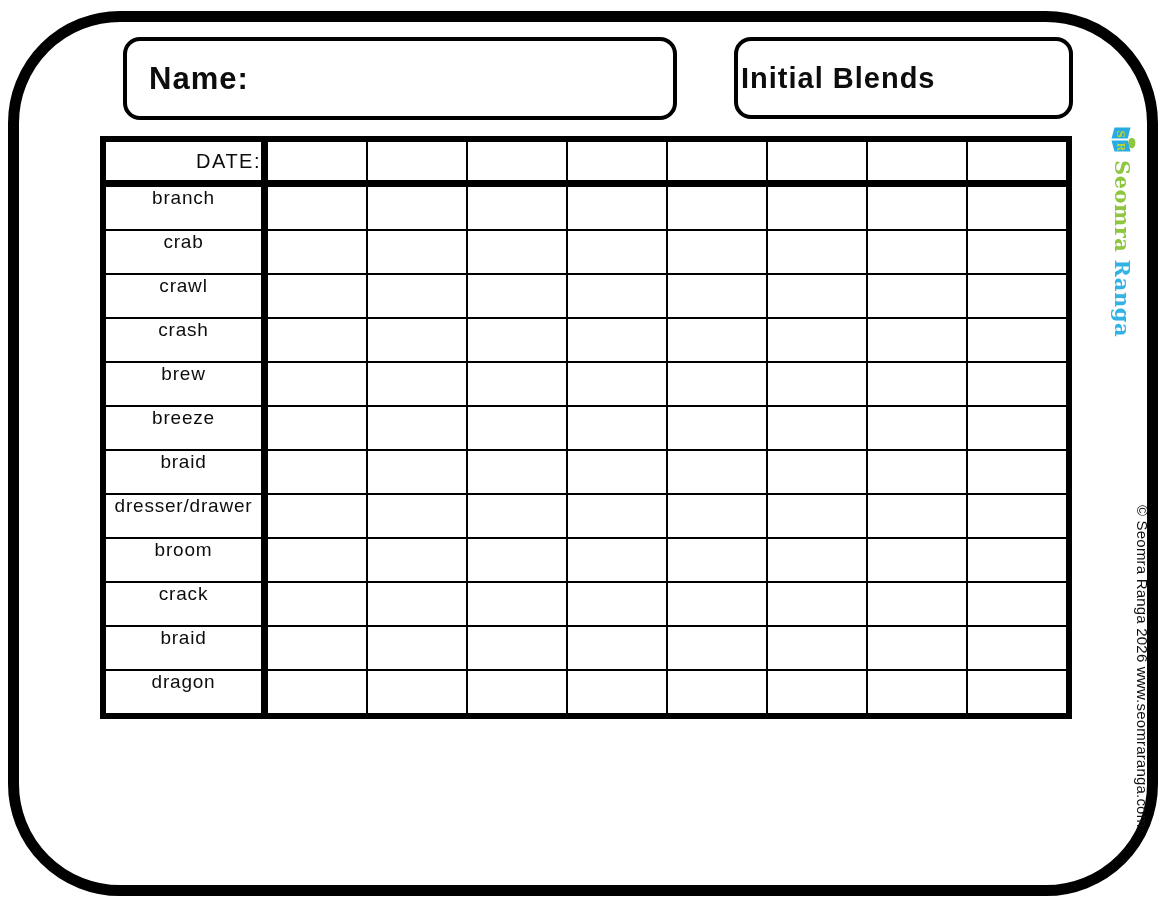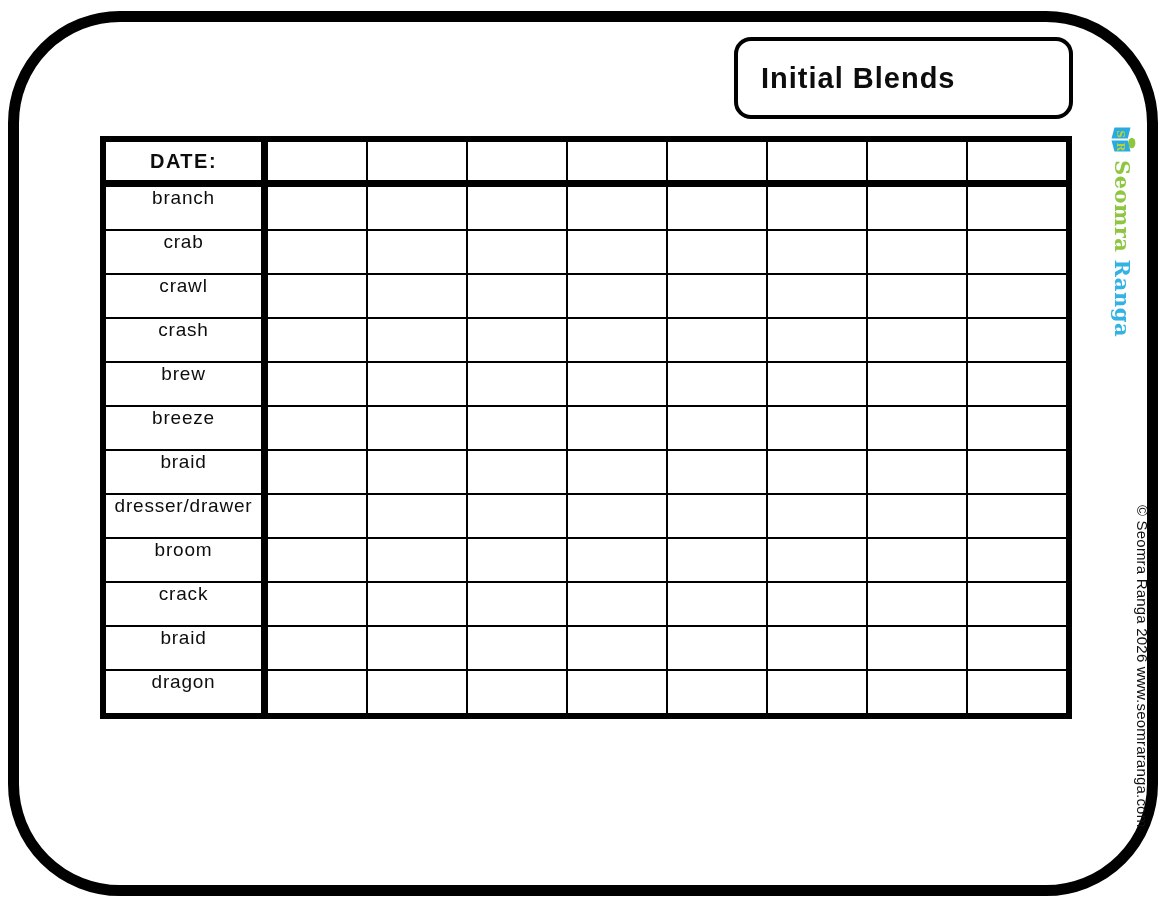--- a/index.html
+++ b/index.html
@@ -61,44 +61,44 @@
     border-radius: 17px;
     box-sizing: border-box;
     display: flex;
     align-items: center;
     background: #fff;
   }
   .title-box span {
     font-size: 29px;
     font-weight: bold;
     letter-spacing: 1px;
-    padding-left: 23px;
+    padding-left: 3px;
   }
   
   table.word-grid {
     position: absolute;
     left: 100px;
     top: 136px;
     border-collapse: collapse;
     border: 6px solid #000;
     background: #fff;
     table-layout: fixed;
   }
   table.word-grid th, table.word-grid td {
     border: 2.5px solid #000;
     padding: 0;
     background: #fff;
   }
   th.date-head-label {
     width: 155px;
     height: 38px;
     font-size: 20px;
-    font-weight: bold;
+    font-weight: normal;
     letter-spacing: 1.5px;
-    text-align: center;
+    text-align: right;
     vertical-align: middle;
     border-right: 7px solid #000 !important;
     border-bottom: 7px solid #000 !important;
   }
   th.date-head-cell {
     width: 98px;
     height: 38px;
     border-bottom: 7px solid #000 !important;
   }
   td.word-cell {
@@ -153,20 +153,23 @@
     white-space: nowrap;
   }
 </style>
 </head>
 <body>
 
 <div class="stage">
 
   <div class="outer-frame"></div>
 
+  <div class="name-box">
+    <span>Name:</span>
+  </div>
 
   <div class="title-box">
     <span>Initial Blends</span>
   </div>
 
   <table class="word-grid">
     <thead>
       <tr>
         <th class="date-head-label">DATE:</th>
       <th class="date-head-cell"></th>

